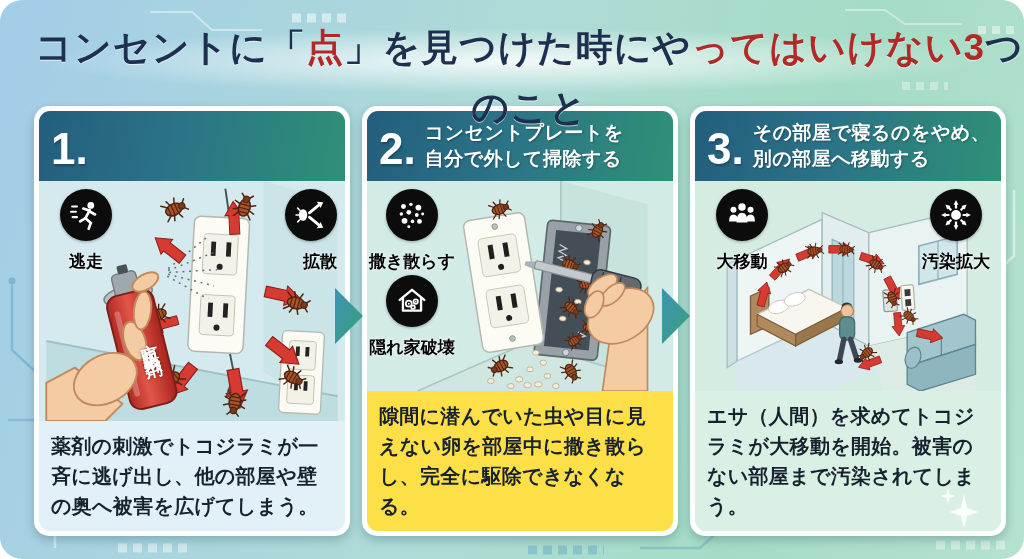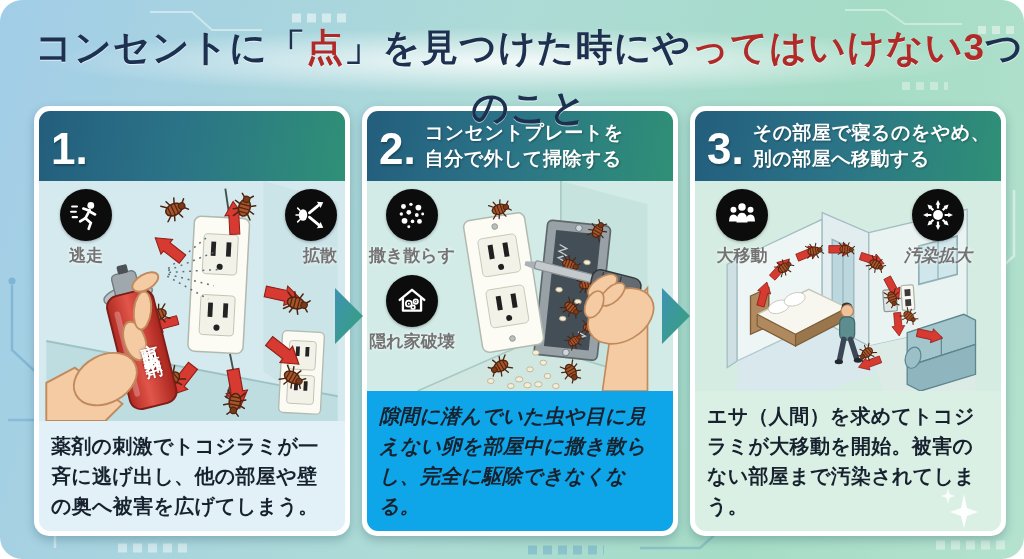--- a/index.html
+++ b/index.html
@@ -30,26 +30,26 @@
   .panel-number{font-size:44px;font-weight:800;line-height:1;margin:6px 9px 0 2px;
     text-shadow:1px 2px 2px rgba(0,0,0,.25);}
   .ph-lines{font-size:19px;font-weight:800;line-height:1.35;letter-spacing:.5px;
     text-shadow:1px 1px 2px rgba(0,0,0,.3);}
   .panel-art{position:relative;flex:1 1 auto;overflow:hidden;}
   .panel-art svg.art{position:absolute;inset:0;width:100%;height:100%;}
   .panel-caption{
     flex:0 0 98px;border-radius:0 0 11px 11px;padding:10px 12px;
     font-size:20px;font-weight:700;line-height:1.5;color:#17222e;letter-spacing:.3px;
   }
-  .cap1{background:#e2f0f7;} .cap2{background:#0ea5e9;font-style:italic;} .cap3{background:#dbf0e5;}
+  .cap1{background:#e2f0f7;} .cap2{background:#fde047;} .cap3{background:#dbf0e5;}
   .art1{background:#d5eaee;} .art2{background:#d2ebe7;} .art3{background:#d5ece2;}
   .badge{position:absolute;width:78px;display:flex;flex-direction:column;align-items:center;z-index:4;}
   .badge-circle{width:52px;height:52px;border-radius:50%;background:#0c0c0c;
     display:flex;align-items:center;justify-content:center;box-shadow:0 1px 3px rgba(0,0,0,.3);}
-  .badge-label{margin-top:3px;font-size:17px;font-weight:800;color:#737373;white-space:nowrap;
+  .badge-label{margin-top:9px;font-size:17px;font-weight:800;color:#000000;white-space:nowrap;
     text-shadow:0 0 4px rgba(255,255,255,.9);}
   .can-label{position:absolute;left:96px;top:150px;z-index:3;writing-mode:vertical-rl;
     text-orientation:upright;color:#fff;font-weight:800;font-size:17px;letter-spacing:4px;
     transform:rotate(-14deg);text-shadow:0 0 3px rgba(80,10,5,.6);}
   .flow-arrow{position:absolute;top:288px;z-index:3;}
   .fa1{left:335px;} .fa2{left:662px;}
   .sparkle{position:absolute;z-index:5;}
 </style>
 </head>
 <body>
@@ -419,21 +419,21 @@
             <circle cx="7" cy="10" r="2.8"></circle>
               <path d="M2.8,21 Q2.8,14.5 7,14.5 Q11.2,14.5 11.2,21 Z"></path>
             <circle cx="23" cy="10" r="2.8"></circle>
               <path d="M18.8,21 Q18.8,14.5 23,14.5 Q27.2,14.5 27.2,21 Z"></path>
             <circle cx="15" cy="7.5" r="3.5"></circle>
               <path d="M9.8,22 Q9.8,13 15,13 Q20.2,13 20.2,22 Z"></path>
           </svg>
         </div>
         <div class="badge-label">大移動</div>
       </div>
-      <div class="badge" style="right:24px;top:8px;font-style:italic;">
+      <div class="badge" style="right:6px;top:8px;">
         <div class="badge-circle">
           <svg width="32" height="32" viewBox="0 0 30 30">
             <defs>
               <g id="spk3">
                 <line x1="15" y1="8.8" x2="15" y2="4.6" stroke="#fff" stroke-width="2.1"></line>
                 <polygon points="12.8,5.4 17.2,5.4 15,1 " fill="#fff"></polygon>
               </g>
             </defs>
             <circle cx="15" cy="15" r="4.6" fill="#fff"></circle>
             <use href="#spk3"></use>

